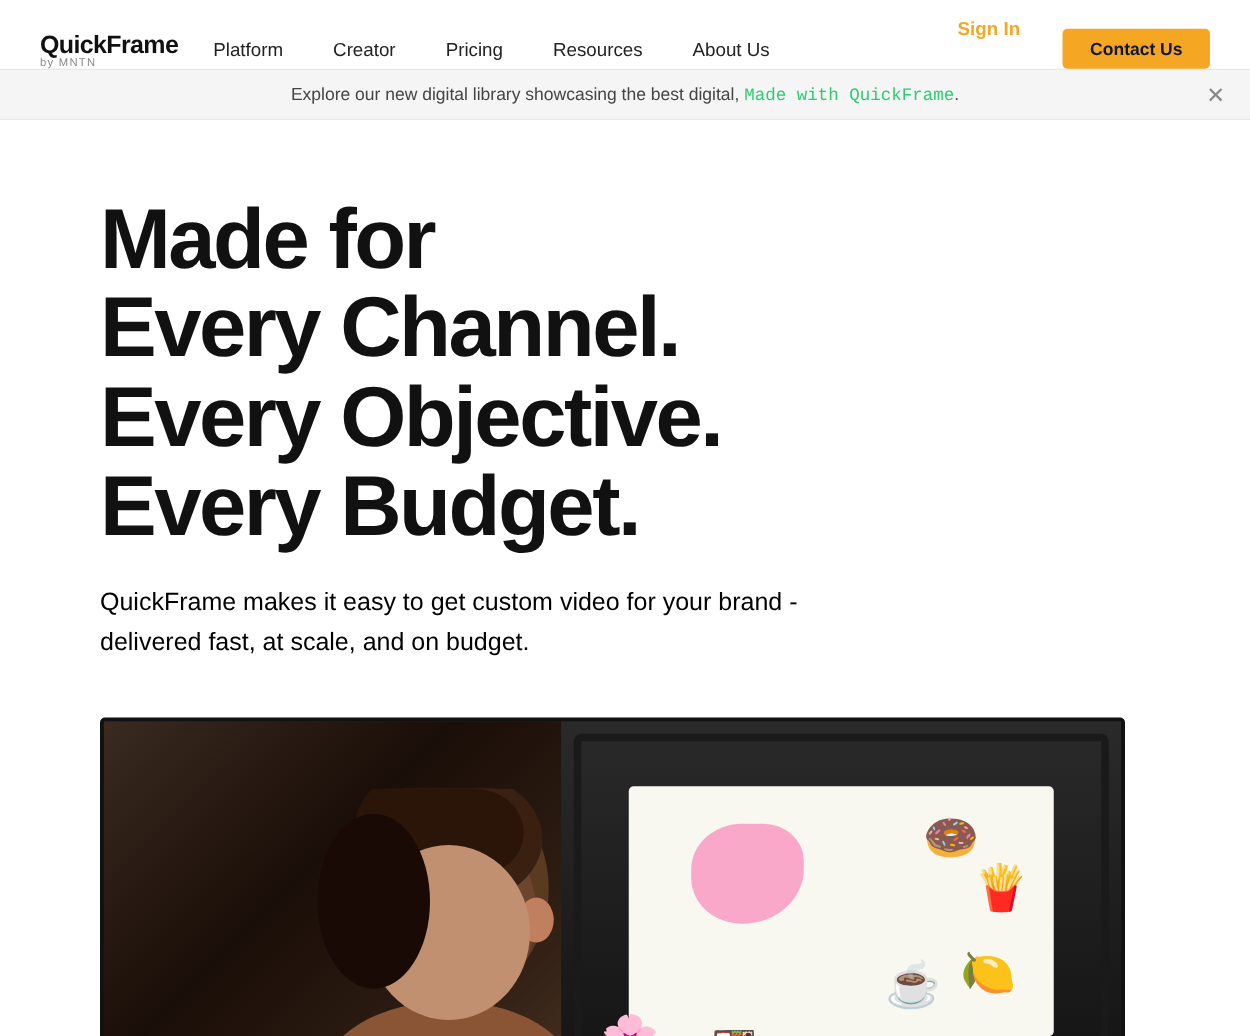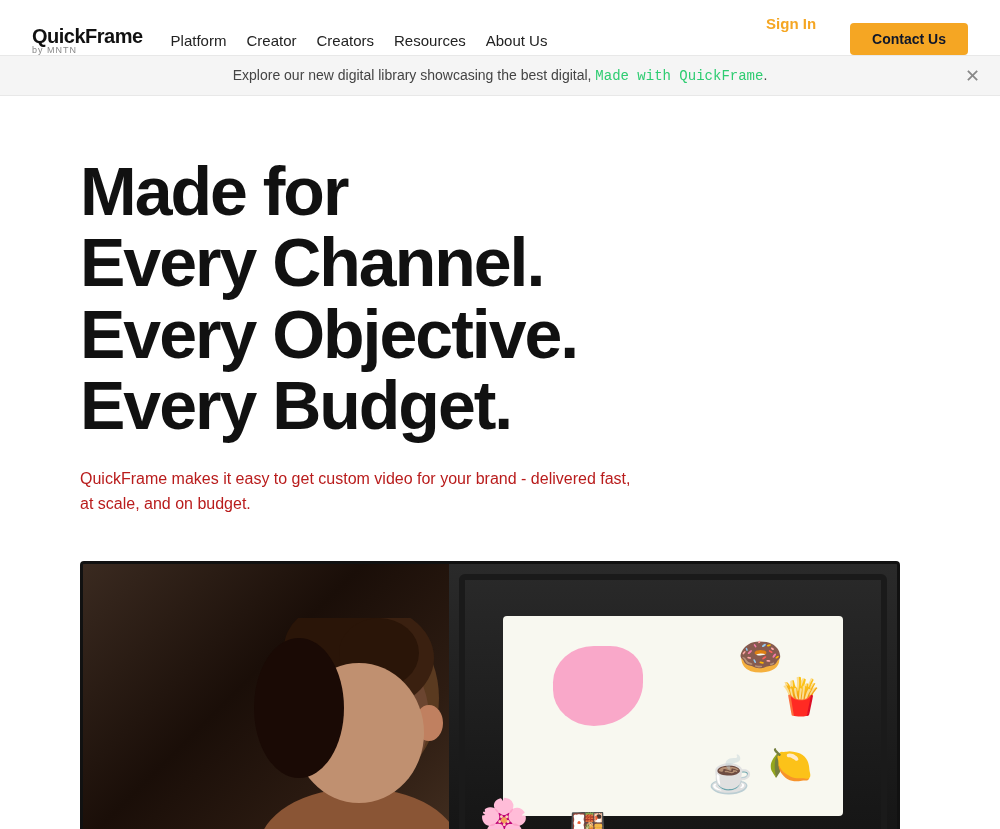--- a/index.html
+++ b/index.html
@@ -49,21 +49,21 @@
 
     .logo-sub {
       font-size: 9px;
       color: #888;
       letter-spacing: 1px;
     }
 
     .nav-links {
       display: flex;
       align-items: center;
-      gap: 20px;
+      gap: 40px;
       list-style: none;
     }
 
     .nav-links li a {
       text-decoration: none;
       color: #222;
       font-size: 15px;
       font-weight: 500;
     }
 
@@ -152,22 +152,22 @@
       font-size: 68px;
       font-weight: 900;
       color: #111;
       line-height: 1.05;
       letter-spacing: -2px;
       margin-bottom: 24px;
       max-width: 580px;
     }
 
     .hero-subtitle {
-      font-size: 16px;
-      color: #b91c1c;
+      font-size: 20px;
+      color: #000000;
       line-height: 1.6;
       max-width: 560px;
       margin-bottom: 44px;
     }
 
     
     .video-container {
       width: 820px;
       height: 340px;
       border: 3px solid #111;
@@ -284,21 +284,21 @@
       <span class="logo-sub">by MNTN</span>
     </div>
     <ul class="nav-links">
       <li>
         <a href="#">Platform</a>
       </li>
       <li>
         <a href="#">Creator</a>
       </li>
       <li>
-        <a href="#">Creators</a>
+        <a href="#">Pricing</a>
       </li>
       <li>
         <a href="#">Resources</a>
       </li>
       <li>
         <a href="#">About Us</a>
       </li>
     </ul>
   </div>
   <div class="navbar-right">

